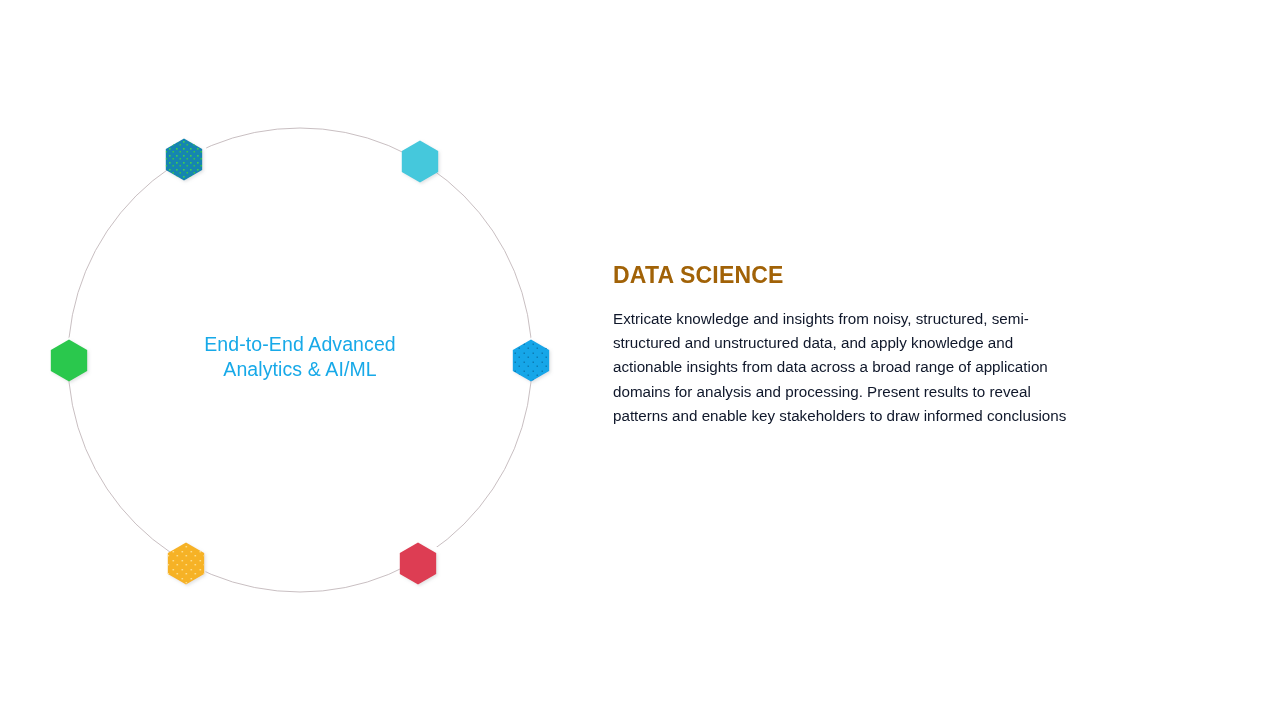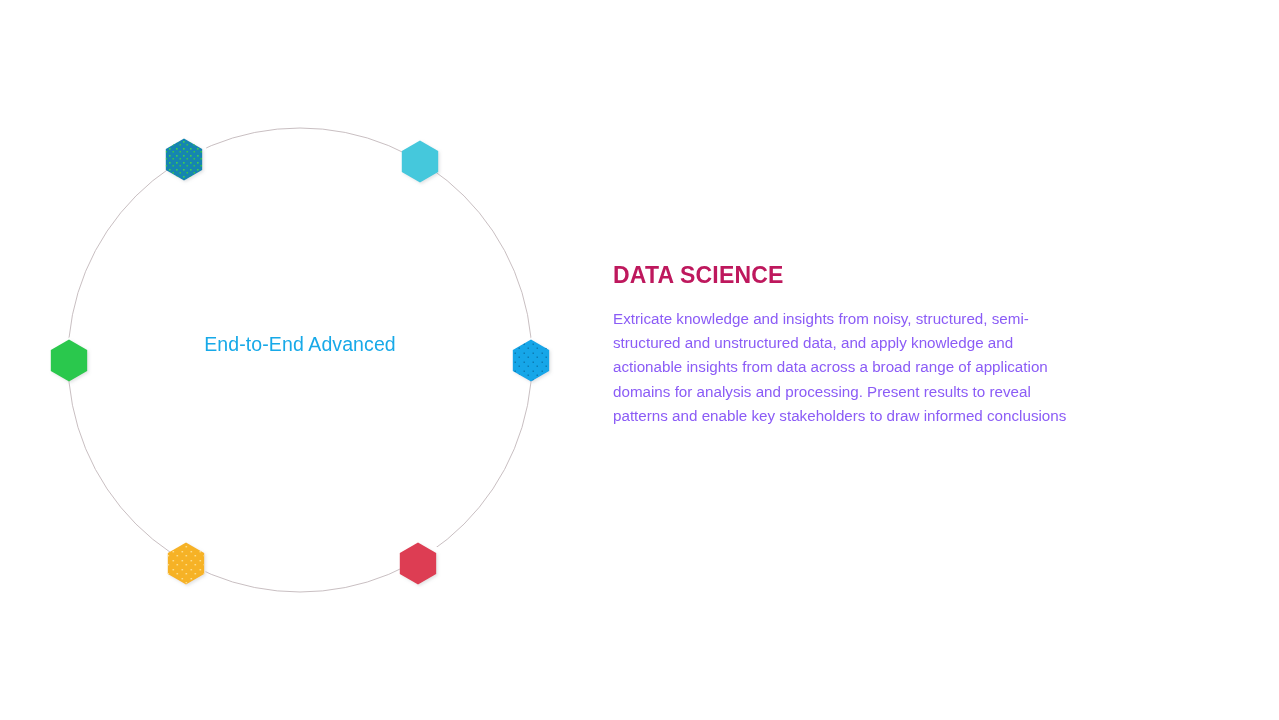--- a/index.html
+++ b/index.html
@@ -45,29 +45,29 @@
   }
 
   
   #detail-panel {
     position: absolute;
     left: 613px;
     top: 262px;
     width: 470px;
   }
   #detail-title {
-    color: #be185d;
+    color: #a16207;
     font-size: 23px;
     font-weight: bold;
     letter-spacing: 0.2px;
     margin: 0 0 18px 0;
     font-family: "Liberation Sans", sans-serif;
   }
   #detail-body {
-    color: #8b5cf6;
+    color: #0f172a;
     font-size: 15.2px;
     line-height: 24.2px;
     margin: 0;
     font-family: "Liberation Sans", sans-serif;
   }
 </style>
 </head>
 <body>
 
 <div id="diagram-panel">
@@ -128,19 +128,20 @@
     </g>
 
     <g>
       <polygon points="69,339.5 87.2,350 87.2,371 69,381.5 50.8,371 50.8,350" transform="translate(4,-4)" fill="#ffffff"></polygon>
       <polygon points="69,339.5 87.2,350 87.2,371 69,381.5 50.8,371 50.8,350" fill="#2CC84E" filter="url(#node-shadow)"></polygon>
     </g>
   </svg>
 
   <div id="center-label">
     <div>End-to-End Advanced</div>
+    <div>Analytics &amp; AI/ML</div>
   </div>
 </div>
 
 <div id="detail-panel">
   <h1 id="detail-title">DATA SCIENCE</h1>
   <p id="detail-body">Extricate knowledge and insights from noisy, structured, semi-structured and unstructured data, and apply knowledge and actionable insights from data across a broad range of application domains for analysis and processing. Present results to reveal patterns and enable key stakeholders to draw informed conclusions</p>
 </div>
 
 </body></html>

